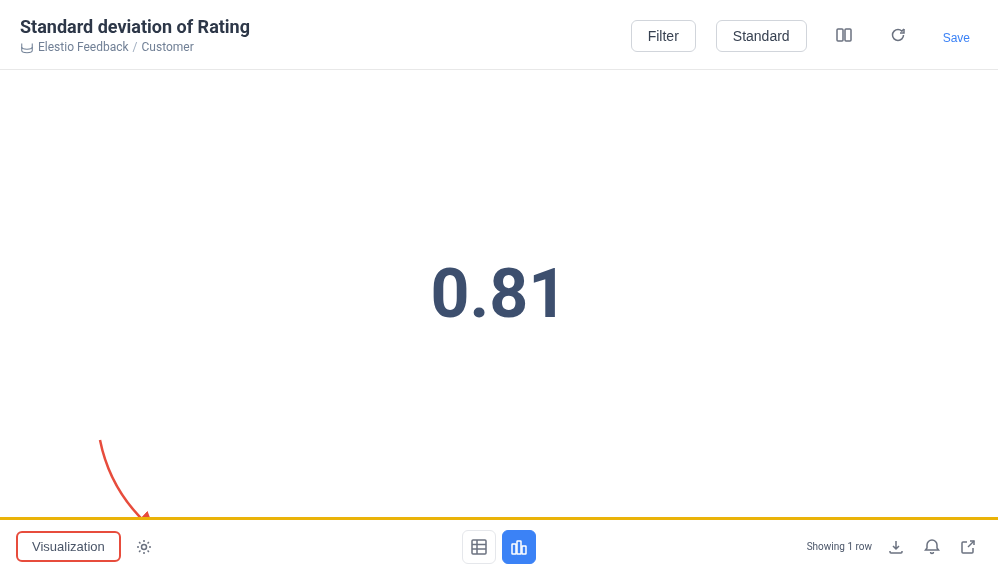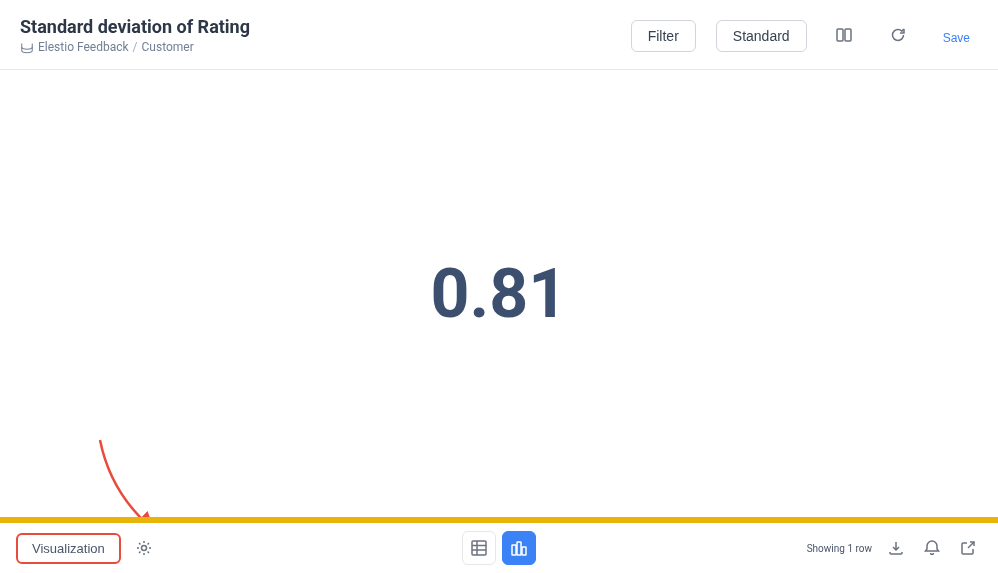--- a/index.html
+++ b/index.html
@@ -112,21 +112,21 @@
     .bottom-bar {
       position: absolute;
       bottom: 0;
       left: 0;
       right: 0;
       height: 56px;
       display: flex;
       align-items: center;
       justify-content: space-between;
       padding: 0 16px;
-      border-top: 6px solid #eab308;
+      border-top: 3px solid #eab308;
       background: #fff;
     }
 
     .bottom-left {
       display: flex;
       align-items: center;
       gap: 8px;
     }
 
     .visualization-btn {

